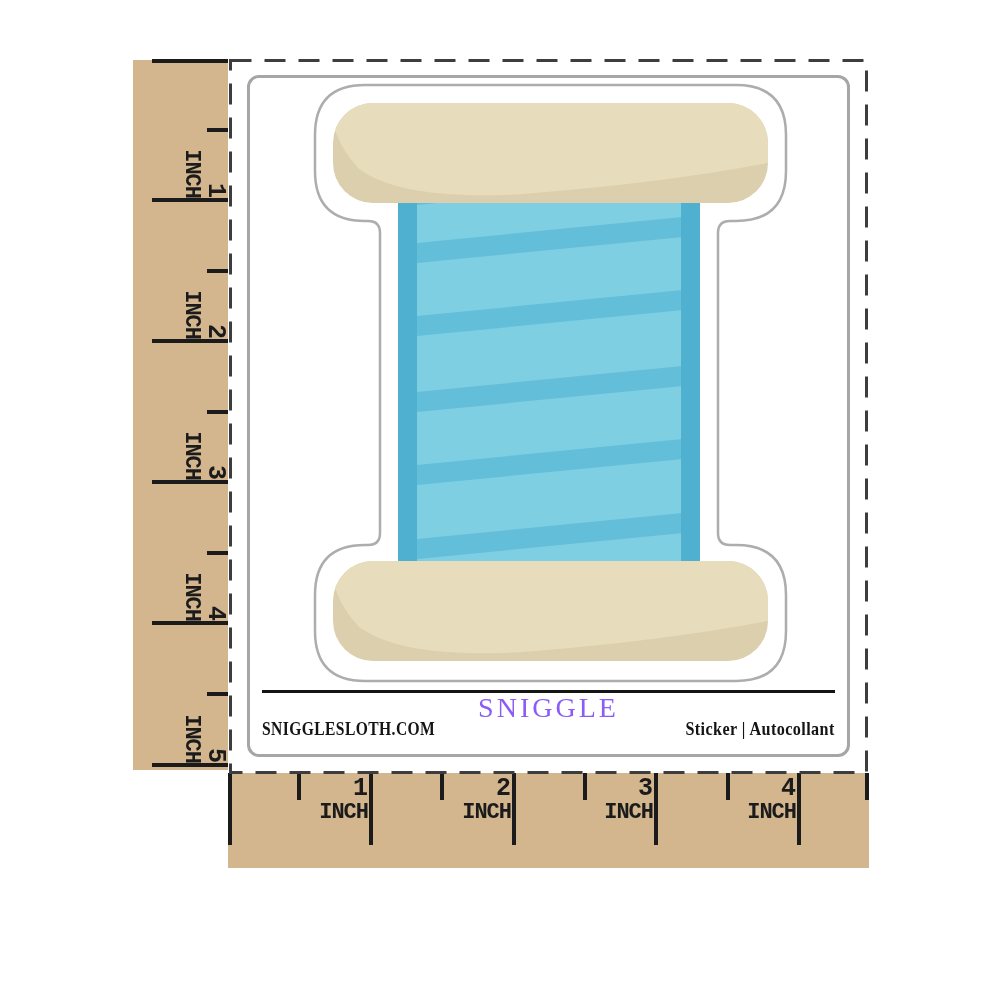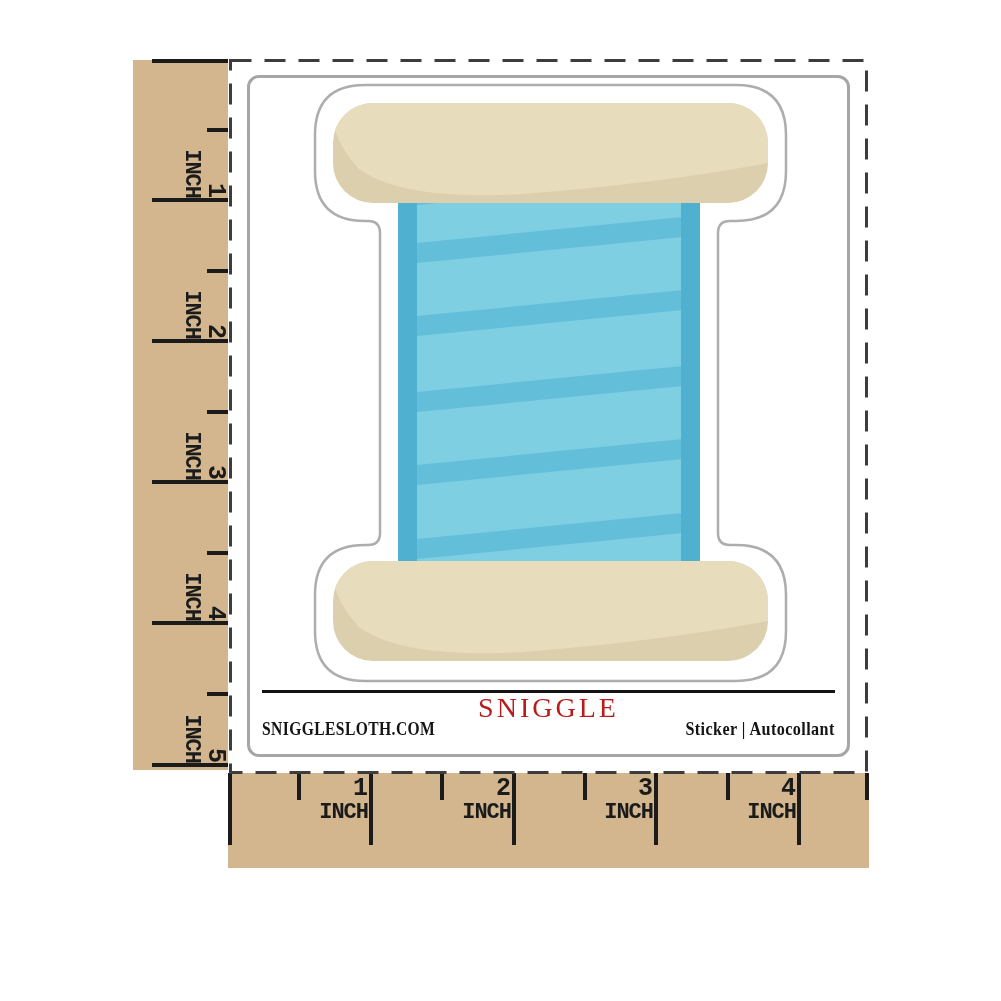--- a/index.html
+++ b/index.html
@@ -33,21 +33,21 @@
 
   
   .card{position:absolute;left:247px;top:75px;width:603px;height:682px;box-sizing:border-box;
         background:#fff;border:3px solid var(--card-border);border-radius:12px;}
   .spool-svg{position:absolute;left:63px;top:5px;}
   .card-rule{position:absolute;left:12px;right:12px;top:612px;height:3px;background:var(--rule-black);}
   .site-text{position:absolute;left:12px;top:640px;font-size:19px;font-weight:700;color:#141414;
              transform:scaleX(.82);transform-origin:left center;white-space:nowrap;letter-spacing:.5px;}
   .product-text{position:absolute;right:12px;top:640px;font-size:19px;font-weight:700;color:#141414;
              transform:scaleX(.85);transform-origin:right center;white-space:nowrap;letter-spacing:.5px;}
-  .logo{position:absolute;left:50%;top:616px;transform:translateX(-50%);text-align:center;color:#b91c1c;}
+  .logo{position:absolute;left:50%;top:616px;transform:translateX(-50%);text-align:center;color:#8b5cf6;}
   .logo-line1{font-size:28px;line-height:28px;letter-spacing:3px;}
   .logo-line2{font-size:28px;line-height:30px;letter-spacing:2px;display:flex;align-items:center;justify-content:center;margin-top:-2px;}
   .logo-tm{font-size:9px;vertical-align:top;position:relative;top:-9px;left:1px;}
   .sloth-face{display:inline-block;width:27px;height:27px;margin:0 1px;position:relative;top:1px;}
 
   
   .banner{position:absolute;left:0;top:918px;width:1001px;height:83px;background:var(--banner-bg);
           display:flex;align-items:center;justify-content:center;}
   .banner-inner{color:var(--banner-fg);font-weight:700;font-size:56px;white-space:nowrap;
           transform:scaleX(.78);transform-origin:center;letter-spacing:1px;word-spacing:8px;}

